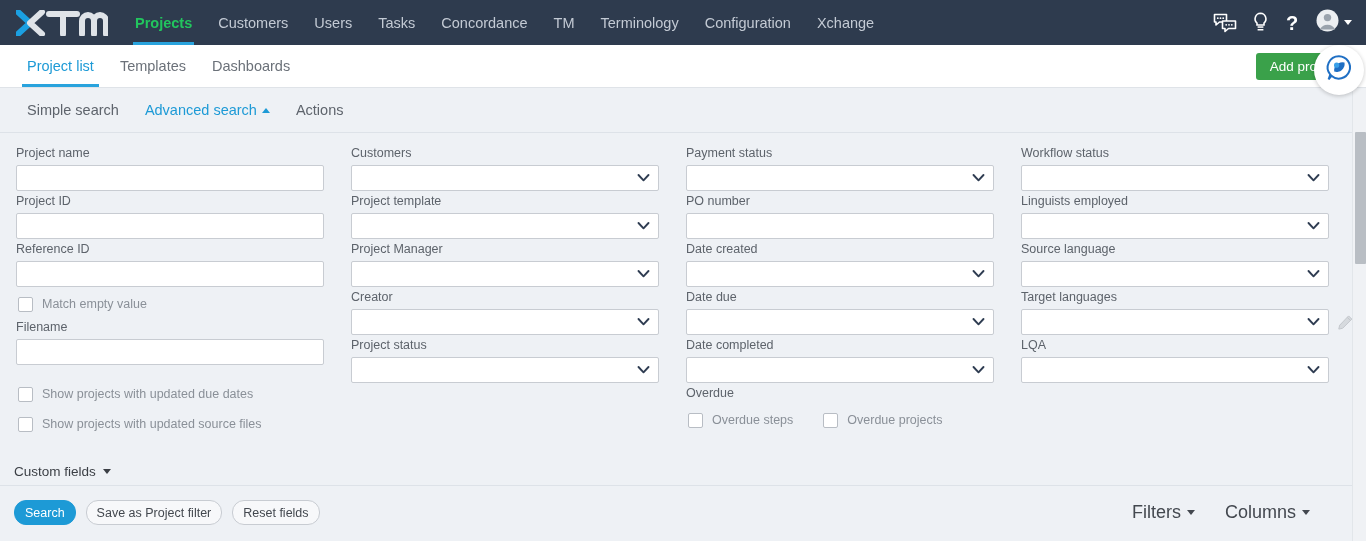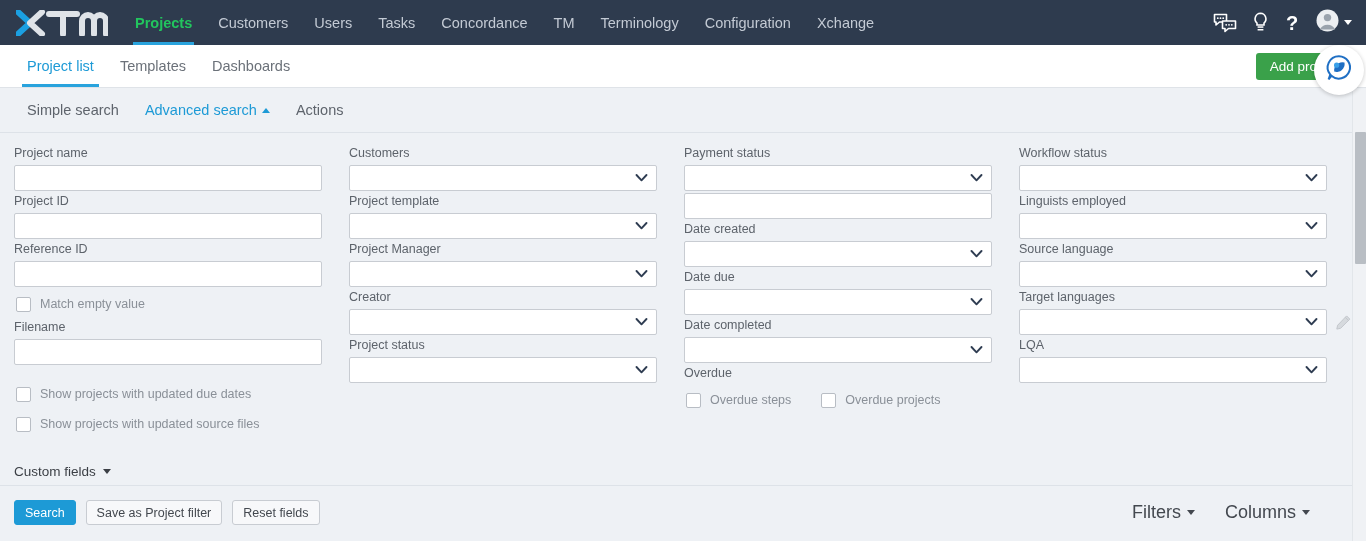--- a/index.html
+++ b/index.html
@@ -143,22 +143,22 @@
   
   .form-area {
     position: relative;
     background: #eef1f5;
     height: 352px;
     padding: 12px 0 0 0;
     overflow: hidden;
   }
   .cols {
     display: flex;
-    padding-left: 14px;
     padding-right: 24px;
+    margin-left: 16px;
   }
   .col { width: 335px; flex: 0 0 335px; }
   .col.c4 { width: 345px; flex: 0 0 345px; }
 
   .field { margin-bottom: 2px; }
   .flabel {
     font-size: 12.5px;
     color: #5d636b;
     line-height: 17px;
     margin-bottom: 3px;
@@ -234,21 +234,21 @@
     height: 54px;
     background: #eef1f5;
     border-top: 1px solid #dde2e8;
     display: flex;
     align-items: center;
     padding: 0 14px;
     position: relative;
   }
   .btn {
     height: 25px;
-    border-radius: 3px;
+    border-radius: 12px;
     font-size: 12.5px;
     font-family: "Liberation Sans", sans-serif;
     padding: 0 10px;
     cursor: pointer;
     margin-right: 10px;
   }
   .btn-primary {
     background: #1d9ad6;
     border: 1px solid #1d9ad6;
     color: #ffffff;
@@ -513,20 +513,21 @@
         <div class="fsel">
           <span></span>
           <span class="chev">
             <svg width="13" height="9" viewBox="0 0 13 9">
                 <path d="M1.5 1.5 L6.5 6.8 L11.5 1.5" fill="none" stroke="#2f3d52" stroke-width="1.9" stroke-linecap="round" stroke-linejoin="round"></path>
               </svg>
           </span>
         </div>
       </div>
       <div class="field">
+        <label class="flabel">PO number</label>
         <input class="fin" type="text" value="" style="">
       </div>
       <div class="field">
         <label class="flabel">Date created</label>
         <div class="fsel">
           <span></span>
           <span class="chev">
             <svg width="13" height="9" viewBox="0 0 13 9">
                 <path d="M1.5 1.5 L6.5 6.8 L11.5 1.5" fill="none" stroke="#2f3d52" stroke-width="1.9" stroke-linecap="round" stroke-linejoin="round"></path>
               </svg>

